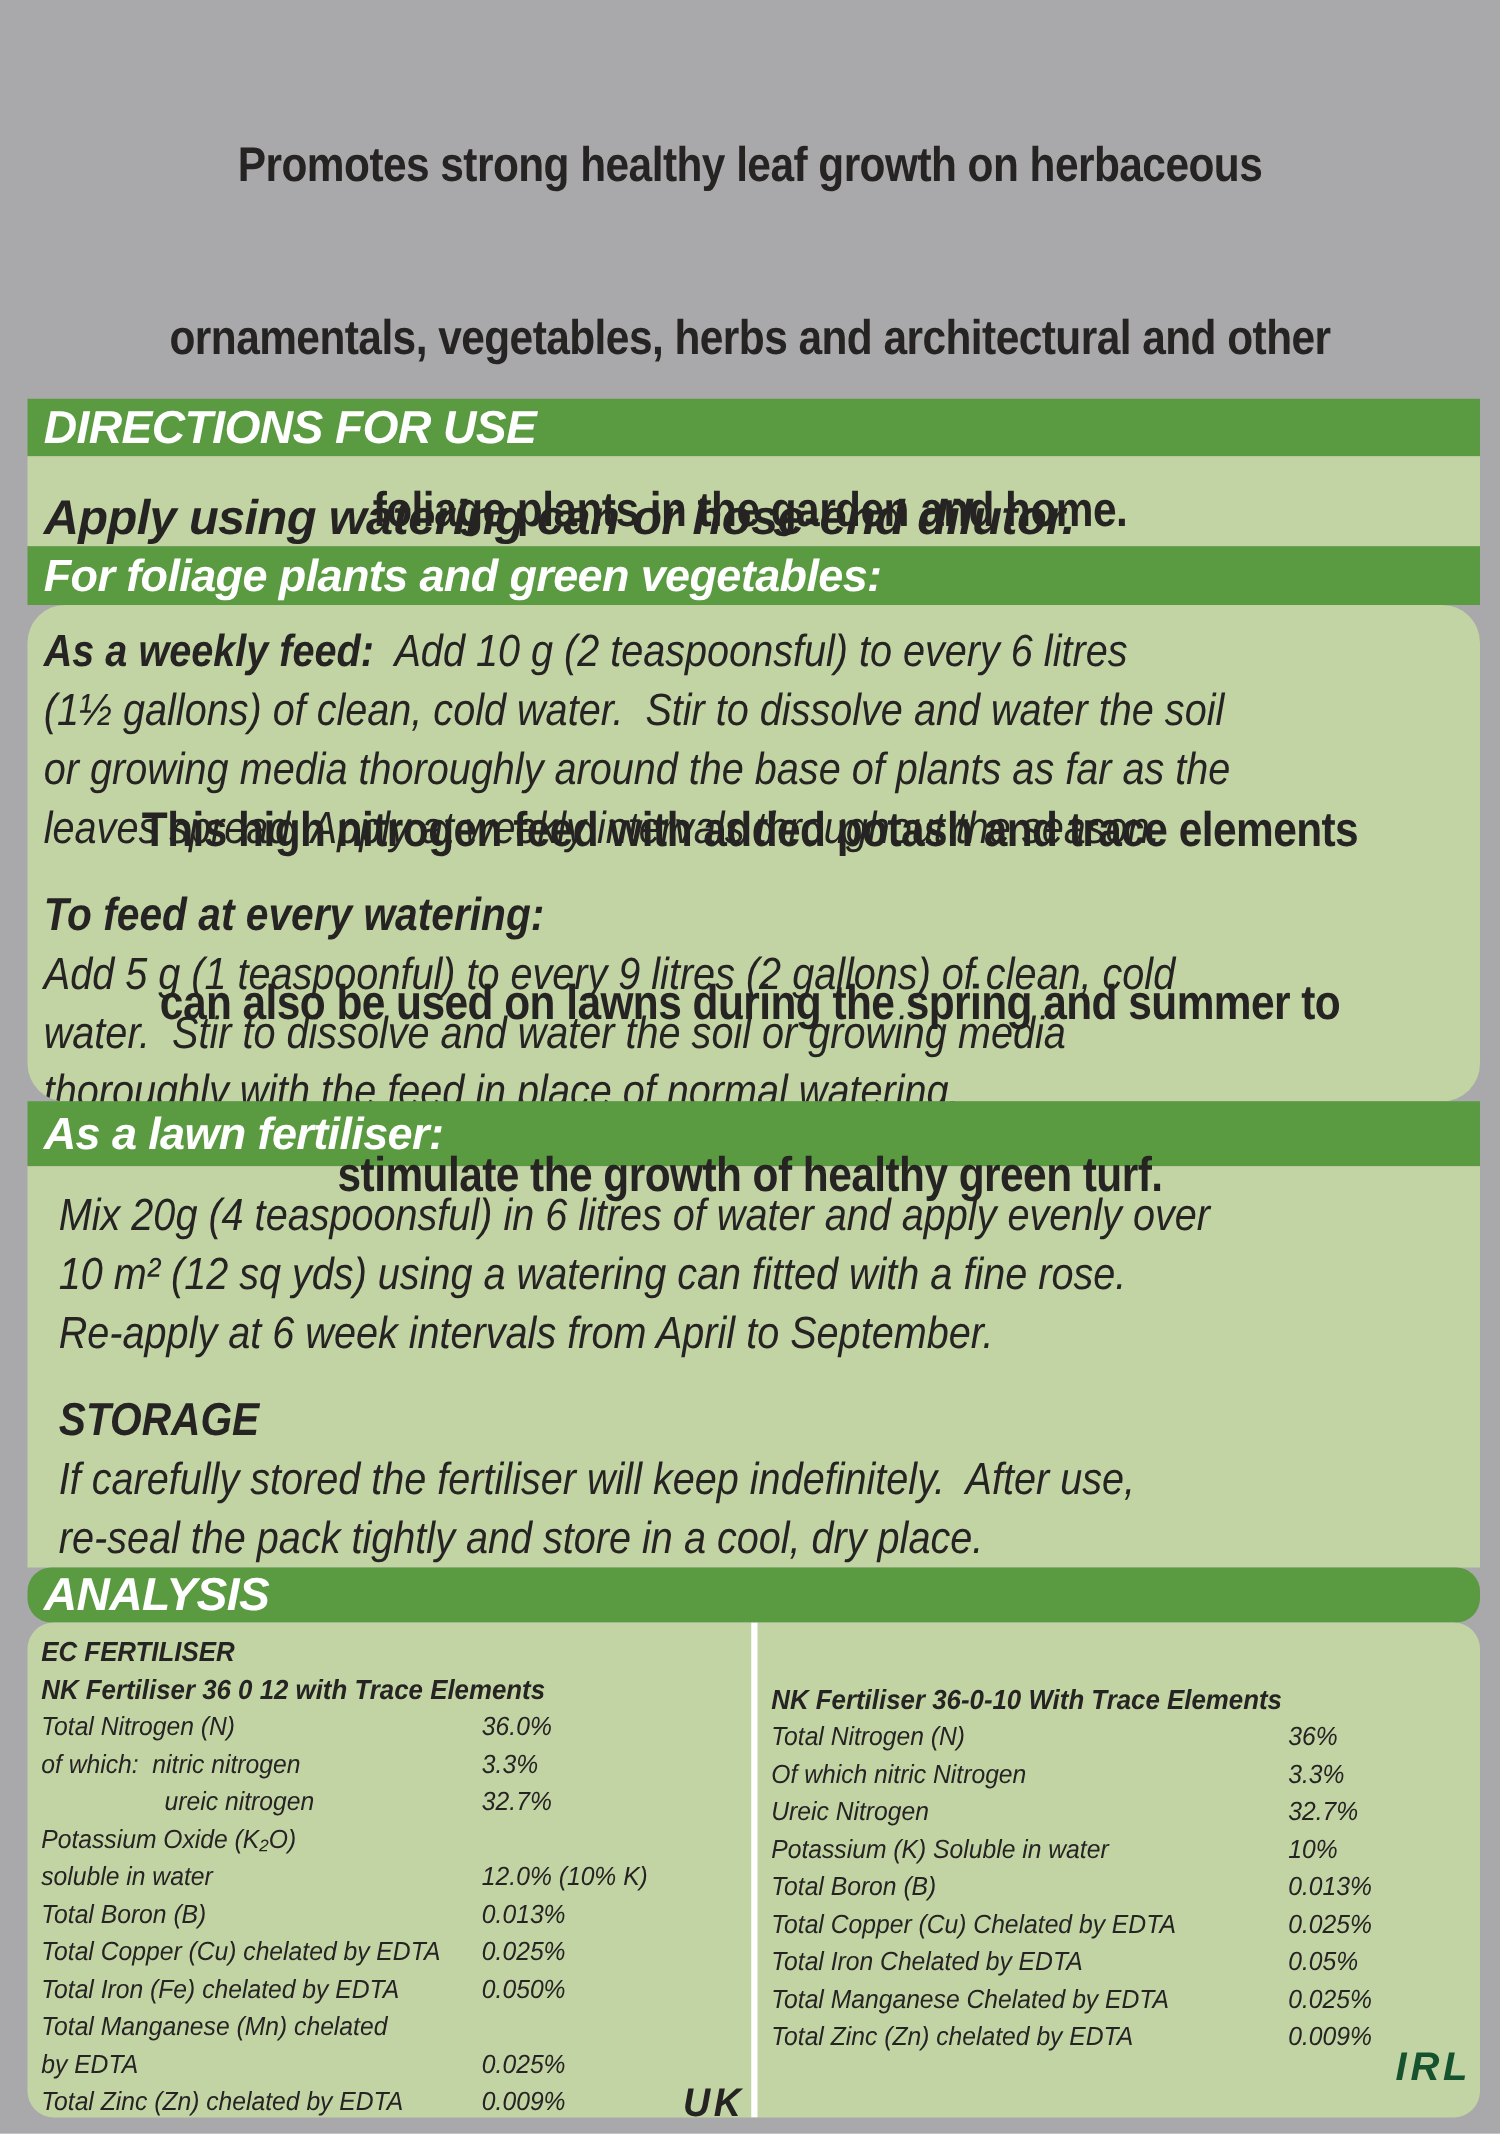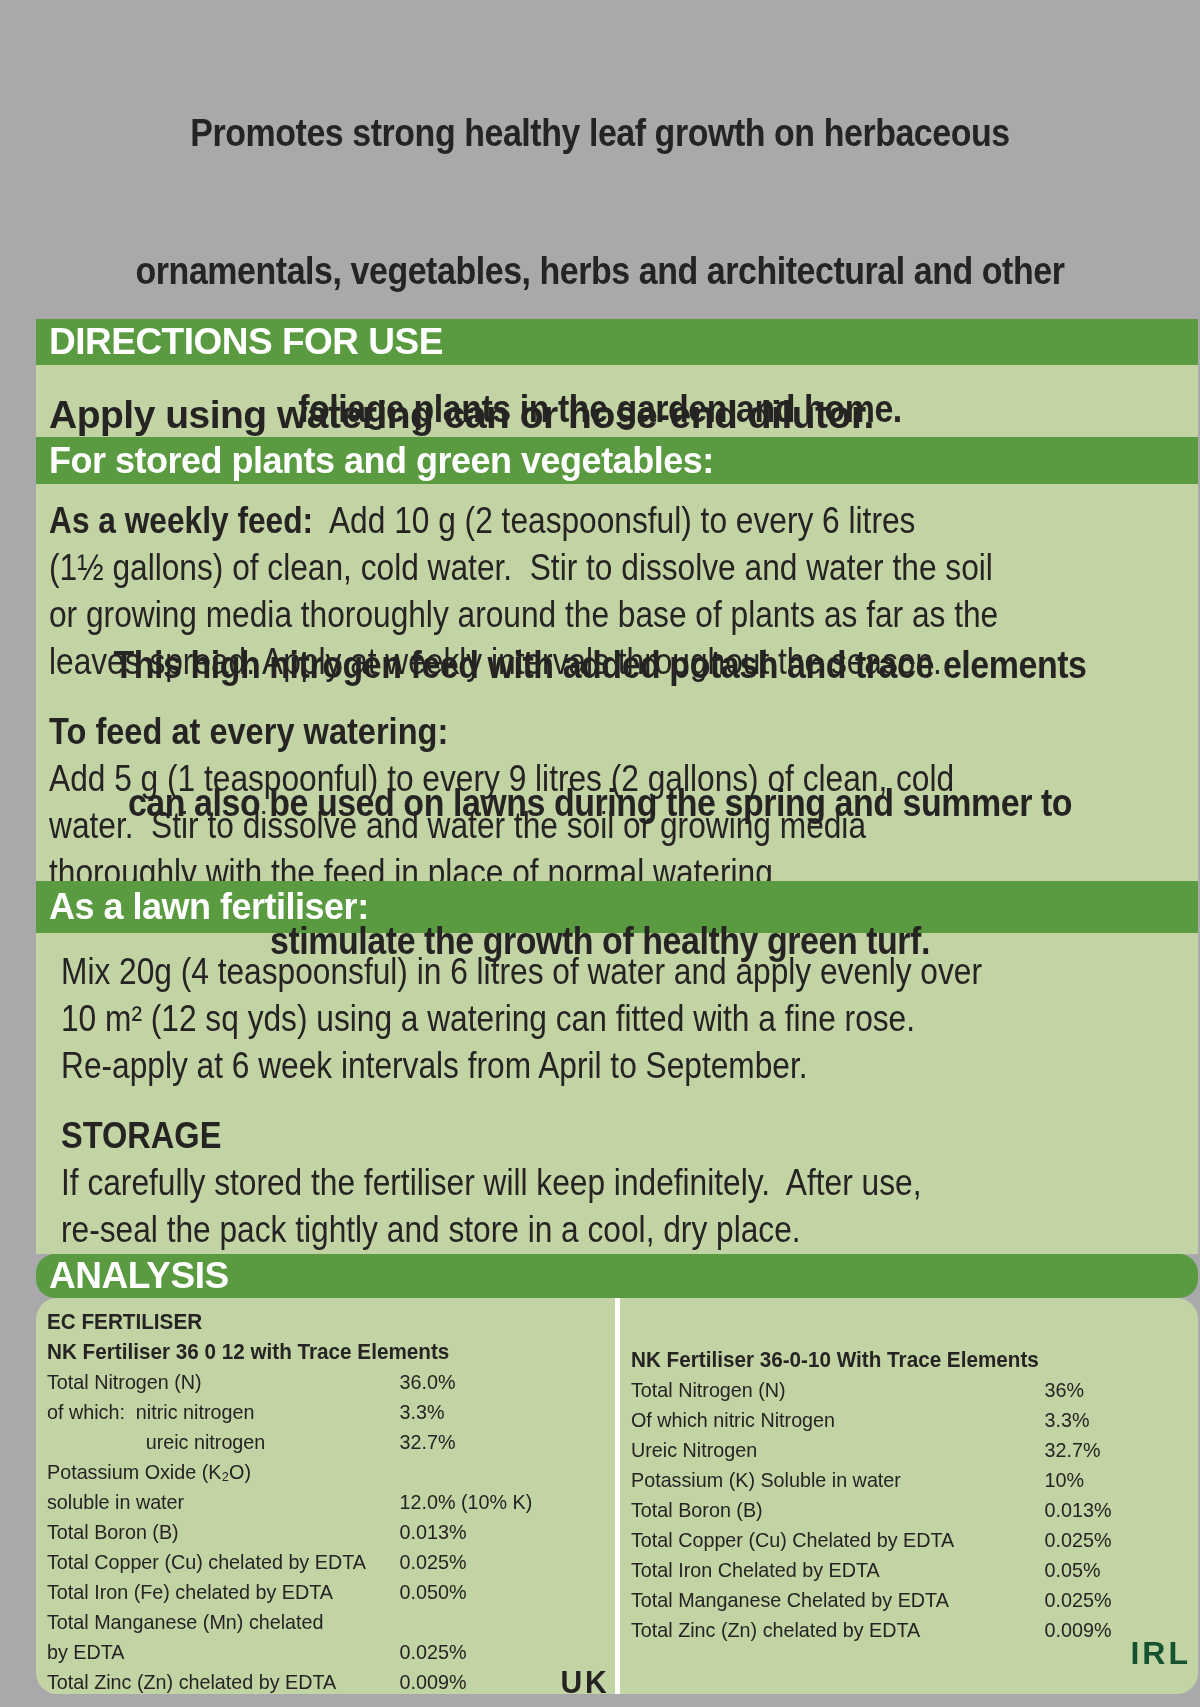--- a/index.html
+++ b/index.html
@@ -16,35 +16,35 @@
   .intro-par {
     width:1380px; margin-left:-90px;
     transform:scaleX(0.87); transform-origin:center top;
     text-align:center;
     font-weight:bold; font-size:39px; line-height:46px;
     letter-spacing:-0.5px; white-space:pre;
     color:#262323;
   }
   .intro-par + .intro-par { margin-top:26px; }
   
-  .content { margin-left:36px; width:1162px; }
+  .content { margin-left:22px; width:1162px;font-style:italic; }
   .bar {
     background:#5a9a40; color:#ffffff; font-weight:bold;
     display:flex; align-items:center;
     padding-left:13px; box-sizing:border-box;
     letter-spacing:-0.5px; white-space:pre;
   }
   .bar-big { height:46px; font-size:37px; }
   .bar-sub { height:47px; font-size:36px; }
   .bar-lawn { height:52px; font-size:36px; }
   .bar-analysis { height:44px; font-size:37px;border-radius:19px; }
   .panel { background:#c2d3a4; box-sizing:border-box; overflow:hidden; }
   .panel-apply { height:72px; display:flex; align-items:flex-end; padding-left:13px; }
   .apply-line { font-weight:bold; font-size:39px; letter-spacing:-0.5px; white-space:pre; }
-  .panel-foliage { height:397px; padding:13px 0 0 13px; }
+  .panel-foliage { height:397px; padding:13px 0 0 13px;border-radius:30px; }
   .panel-lawn { height:321px; padding:15px 0 0 25px; }
   .squeeze {
     transform:scaleX(0.88); transform-origin:left top;
     width:1289px;
   }
   .tline { font-size:36px; line-height:47px; white-space:pre; }
   .tline .b { font-weight:bold; }
   .pgap { height:23px; }
   .subhead { font-weight:bold; font-size:37px; line-height:47px; white-space:pre; }
   
@@ -93,21 +93,21 @@
 
     <div class="bar bar-big">
       <span>DIRECTIONS FOR USE</span>
     </div>
 
     <div class="panel panel-apply">
       <span class="apply-line">Apply using watering can or hose-end dilutor.</span>
     </div>
 
     <div class="bar bar-sub">
-      <span>For stored plants and green vegetables:</span>
+      <span>For foliage plants and green vegetables:</span>
     </div>
 
     <div class="panel panel-foliage">
       <div class="squeeze">
         <div class="tline"><span class="b">As a weekly feed:</span><span>  Add 10 g (2 teaspoonsful) to every 6 litres</span></div>
         <div class="tline">(1½ gallons) of clean, cold water.  Stir to dissolve and water the soil</div>
         <div class="tline">or growing media thoroughly around the base of plants as far as the</div>
         <div class="tline">leaves spread. Apply at weekly intervals throughout the season.</div>
         <div class="pgap"></div>
         <div class="subhead">To feed at every watering:</div>

